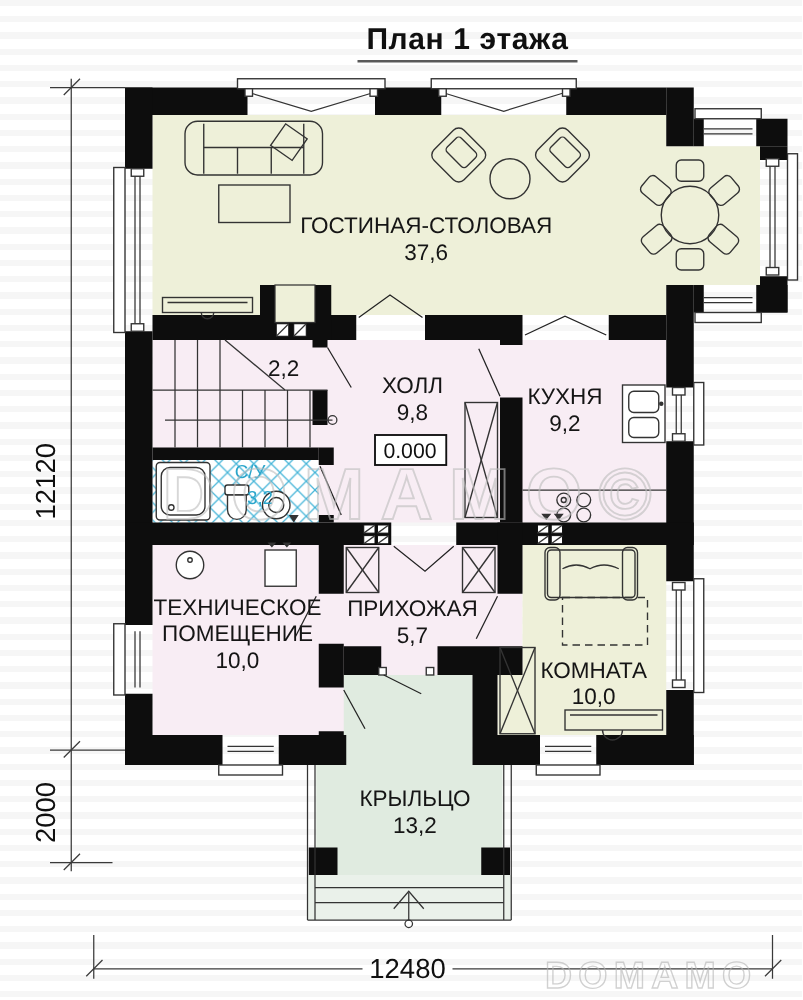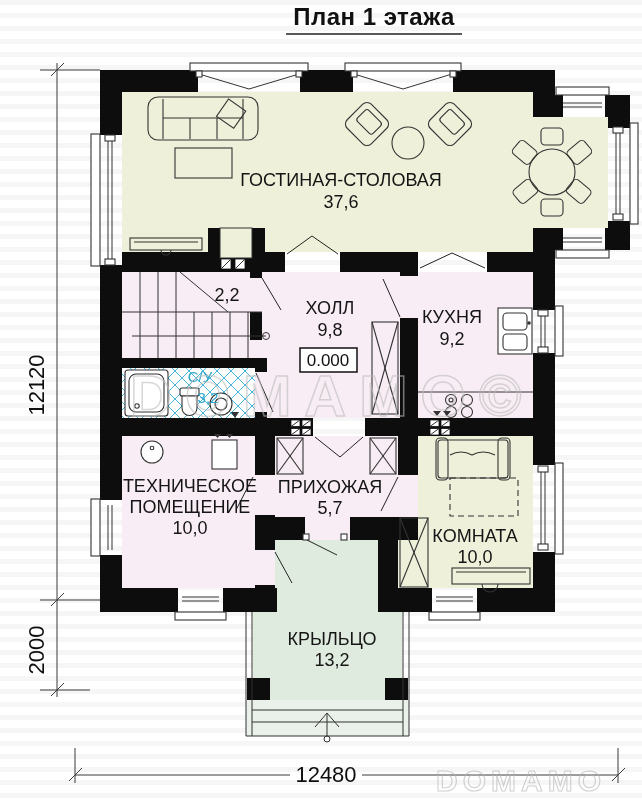--- a/index.html
+++ b/index.html
@@ -1,21 +1,21 @@
 <!DOCTYPE html>
 <html><head>
 <meta charset="utf-8">
 <style>
   html,body{margin:0;padding:0;background:#fff;}
   .page{position:relative;width:642px;height:800px;background:#fff;overflow:hidden;
         font-family:"Liberation Sans",sans-serif;}
   .stripes{position:absolute;inset:0;z-index:0;pointer-events:none;
         background:repeating-linear-gradient(180deg,rgba(0,0,0,0.035) 0 5px,rgba(0,0,0,0) 5px 13px);}
   .plan-svg{position:absolute;left:0;top:0;z-index:1;}
-  .title{position:absolute;top:3px;left:286px;width:176px;z-index:3;text-align:center;
+  .title{position:absolute;top:18px;left:286px;width:176px;z-index:3;text-align:center;
         font-size:24px;font-weight:bold;color:#101010;letter-spacing:.5px;
         border-bottom:2px solid #5a5a5a;padding-bottom:2px;}
   .wm{position:absolute;z-index:2;pointer-events:none;font-weight:bold;white-space:nowrap;
         color:transparent;-webkit-text-stroke:1.5px #bdbdbd;opacity:.6;}
   .wm-center{top:362px;left:130px;font-size:58px;letter-spacing:13px;}
   .wm-corner{top:764px;left:436px;font-size:30px;letter-spacing:5px;-webkit-text-stroke:1.1px #b3b3b3;}
   
   .wl{fill:#0d0d0d;}
   .thin{stroke:#333;stroke-width:1;fill:none;}
   .fx{stroke:#333;stroke-width:1.1;fill:#fff;}

